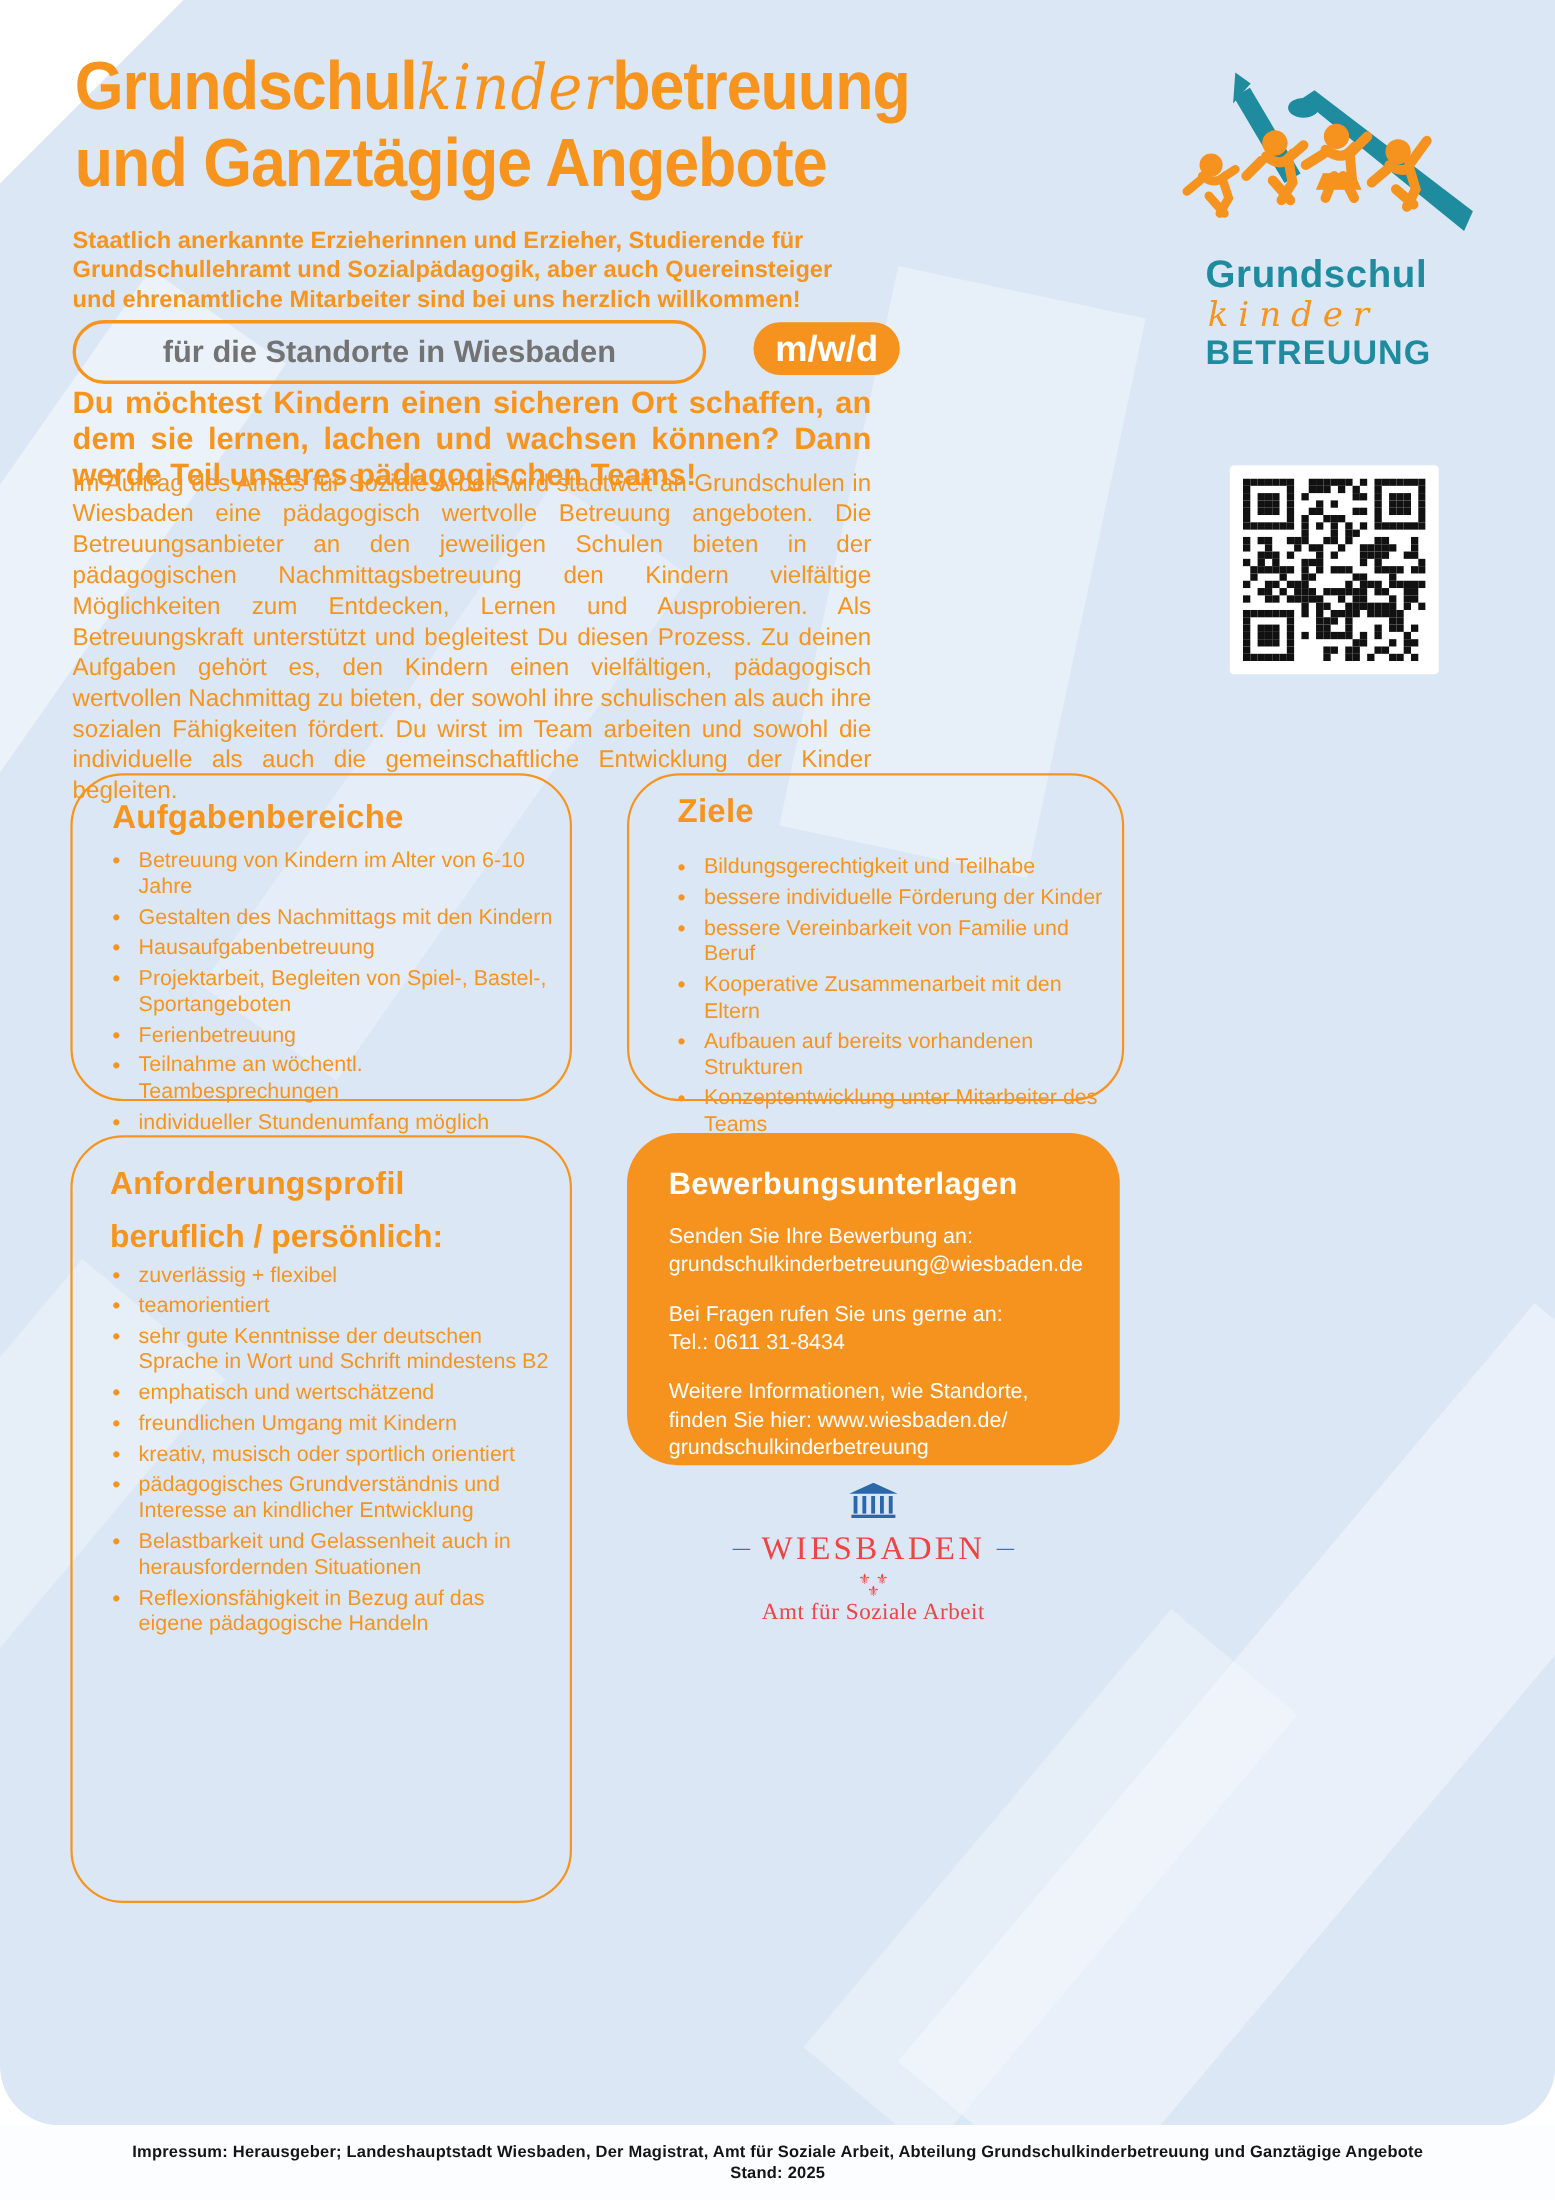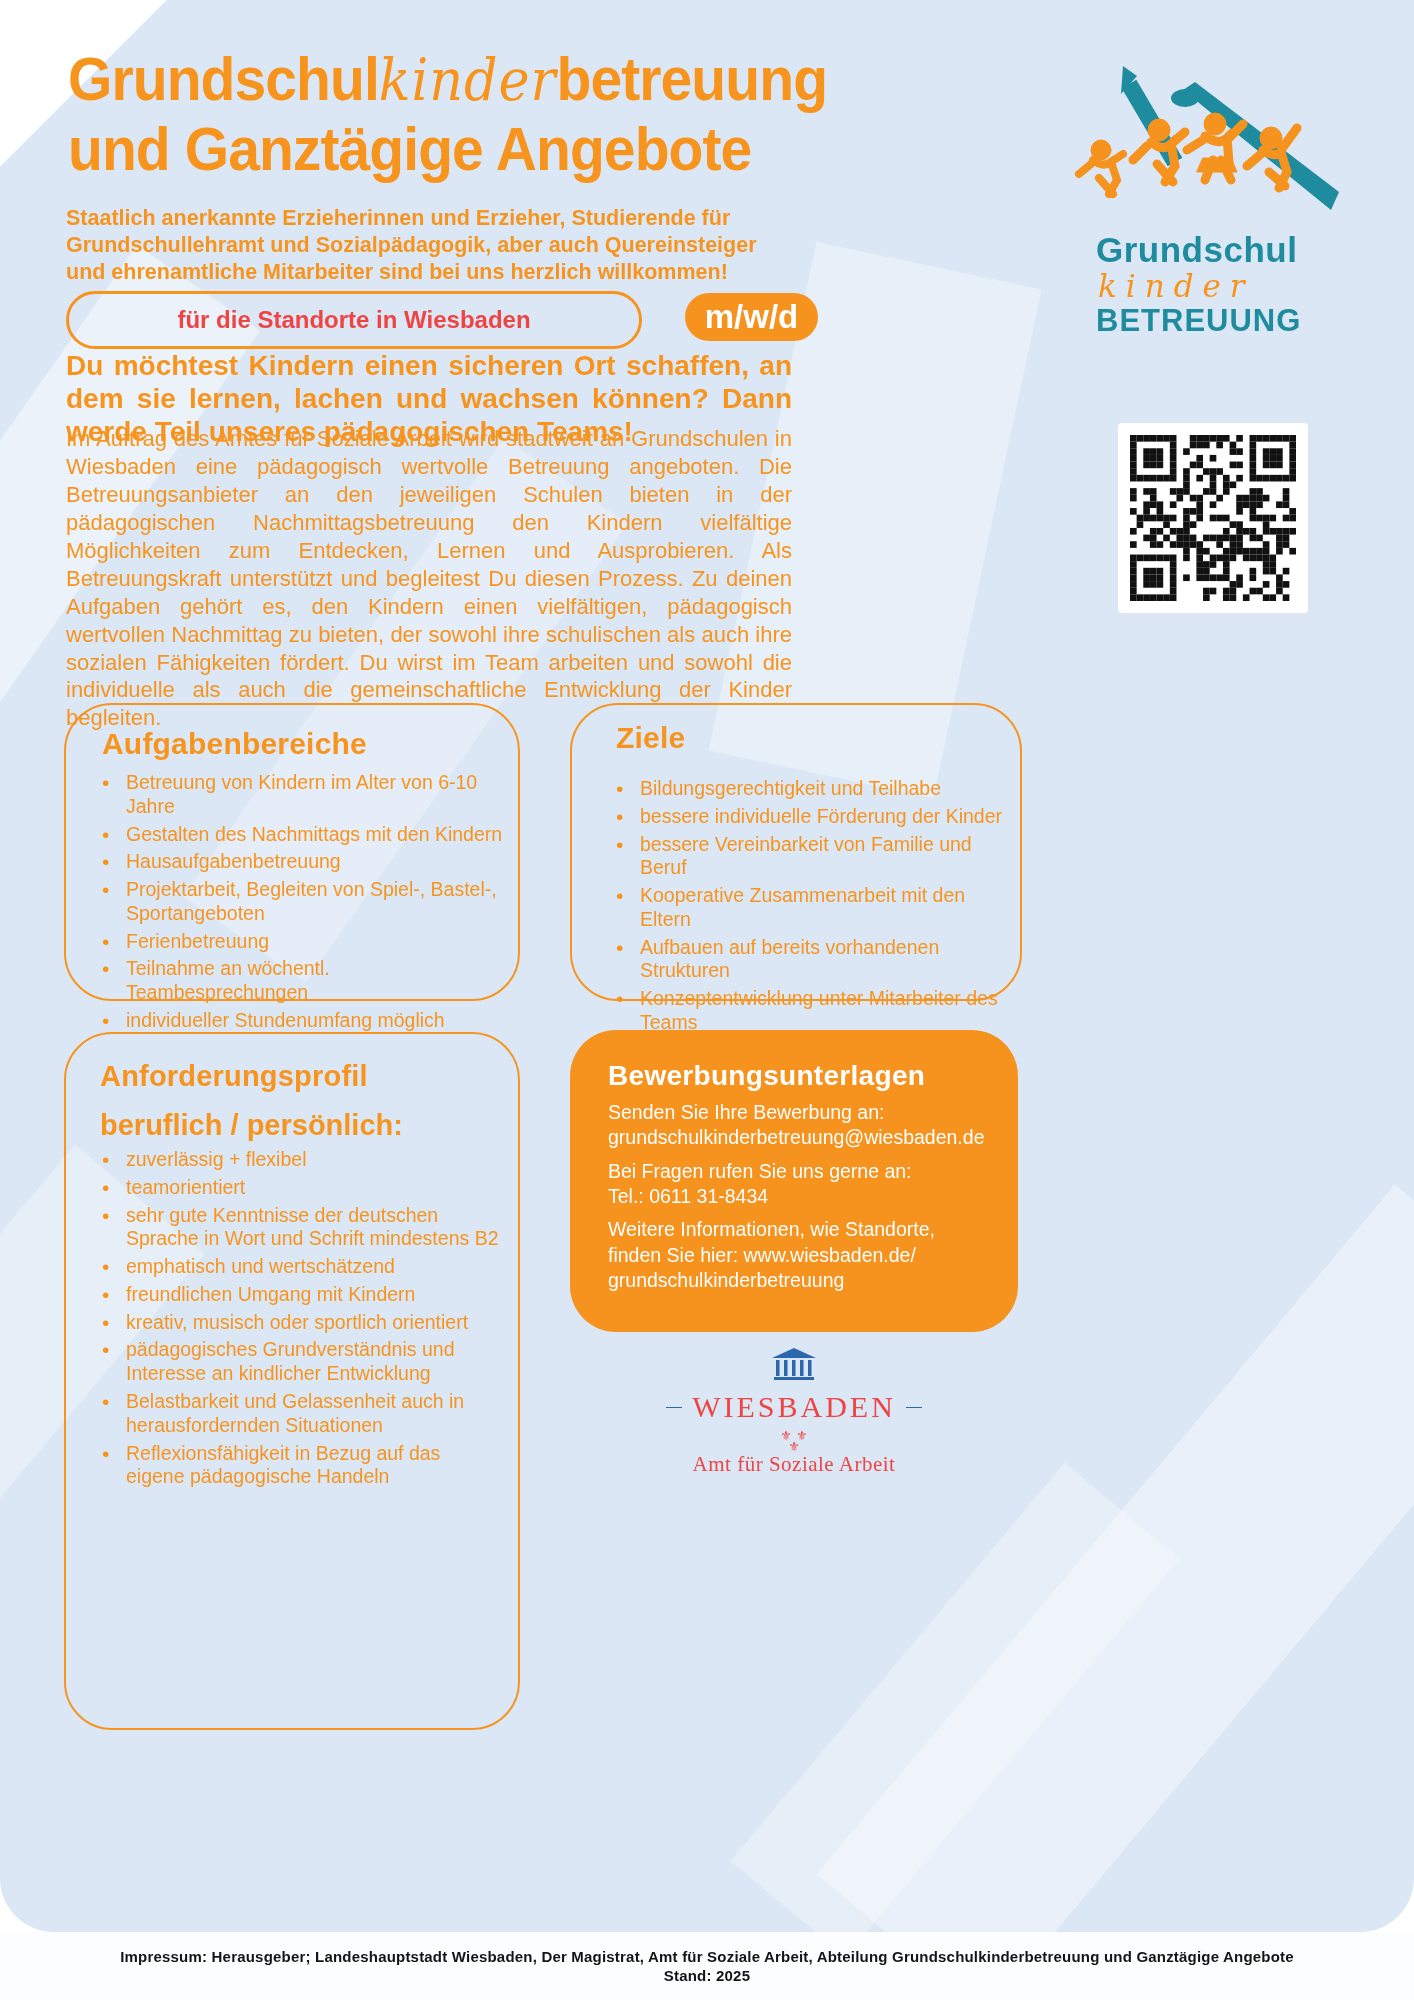--- a/index.html
+++ b/index.html
@@ -17,21 +17,21 @@
   .wm7{left:330px;top:430px;width:150px;height:560px;transform:rotate(35deg);background:rgba(255,255,255,0.28);}
 
   
   .title{position:absolute;left:40px;top:48px;width:700px;text-align:center;color:#f7941d;font-weight:bold;line-height:1.0;}
   .title .t-line{transform:scaleX(0.92);transform-origin:50% 50%;white-space:nowrap;font-size:62px;letter-spacing:-1px;}
   .title .t-line2{margin-top:8px;}
   .t-script{font-style:italic;font-weight:500;letter-spacing:1px;font-family:"DejaVu Serif",serif;font-size:0.92em;}
   .intro{position:absolute;left:66px;top:205px;width:710px;color:#f7941d;font-weight:bold;font-size:21.5px;line-height:1.25;}
 
   
-  .loc-badge{position:absolute;left:66px;top:291px;width:570px;height:52px;border:3px solid #f7941d;border-radius:34px;display:flex;align-items:center;justify-content:center;color:#ef4444;font-weight:bold;font-size:24px;}
+  .loc-badge{position:absolute;left:66px;top:291px;width:570px;height:52px;border:3px solid #f7941d;border-radius:34px;display:flex;align-items:center;justify-content:center;color:#737373;font-weight:bold;font-size:28px;}
   .mwd-badge{position:absolute;left:685px;top:293px;width:133px;height:48px;background:#f6921e;border-radius:30px;display:flex;align-items:center;justify-content:center;color:#ffffff;font-weight:bold;font-size:33px;}
 
   
   .pitch{position:absolute;left:66px;top:349px;width:726px;color:#f7941d;font-weight:bold;font-size:28px;line-height:1.18;text-align:justify;}
   .desc{position:absolute;left:66px;top:425px;width:726px;color:#f7941d;font-size:22px;line-height:1.27;text-align:justify;}
 
   
   .gsk-logo{position:absolute;left:1058px;top:52px;width:300px;}
   .gsk-logo svg{display:block;margin:0 auto;}
   .gsk-t1{color:#1e8c9e;font-weight:bold;font-size:35px;letter-spacing:0.5px;margin-left:38px;line-height:1.05;}
@@ -53,21 +53,21 @@
   .box-req h3{margin:16px 0 6px 34px;font-size:29px;}
   ul.bullets{list-style:none;margin:0;padding:0 14px 0 60px;}
   ul.bullets li{position:relative;font-size:19.5px;line-height:1.22;margin-bottom:4px;}
   ul.bullets li::before{content:"\2022";position:absolute;left:-24px;top:-1px;font-size:21px;}
   .box-goals ul.bullets{padding-left:68px;margin-top:22px;}
   .box-req ul.bullets{margin-top:6px;}
 
   
   .app-box{position:absolute;left:570px;top:1030px;width:448px;height:302px;background:#f6921e;border-radius:46px;color:#ffffff;padding:0;box-sizing:border-box;}
   .app-box h2{margin:30px 0 0 38px;font-size:28px;letter-spacing:0.3px;}
-  .app-par{margin:8px 0 0 38px;font-size:19.5px;line-height:1.3;}
+  .app-par{margin:20px 0 0 38px;font-size:19.5px;line-height:1.3;}
   .app-par div{white-space:nowrap;}
 
   
   .wi-logo{position:absolute;left:570px;top:1348px;width:448px;text-align:center;color:#ef4444;}
   .wi-city{display:flex;align-items:center;justify-content:center;gap:10px;margin-top:4px;}
   .wi-city .rule{width:16px;border-top:1.5px solid #2b67ab;}
   .wi-name{font-family:"Liberation Serif",serif;font-size:30px;letter-spacing:3px;}
   .wi-lilies{line-height:0.85;font-size:13px;margin-top:6px;font-family:"DejaVu Sans",sans-serif;}
   .wi-dept{font-family:"Liberation Serif",serif;font-size:21px;margin-top:0;letter-spacing:0.5px;}
 

